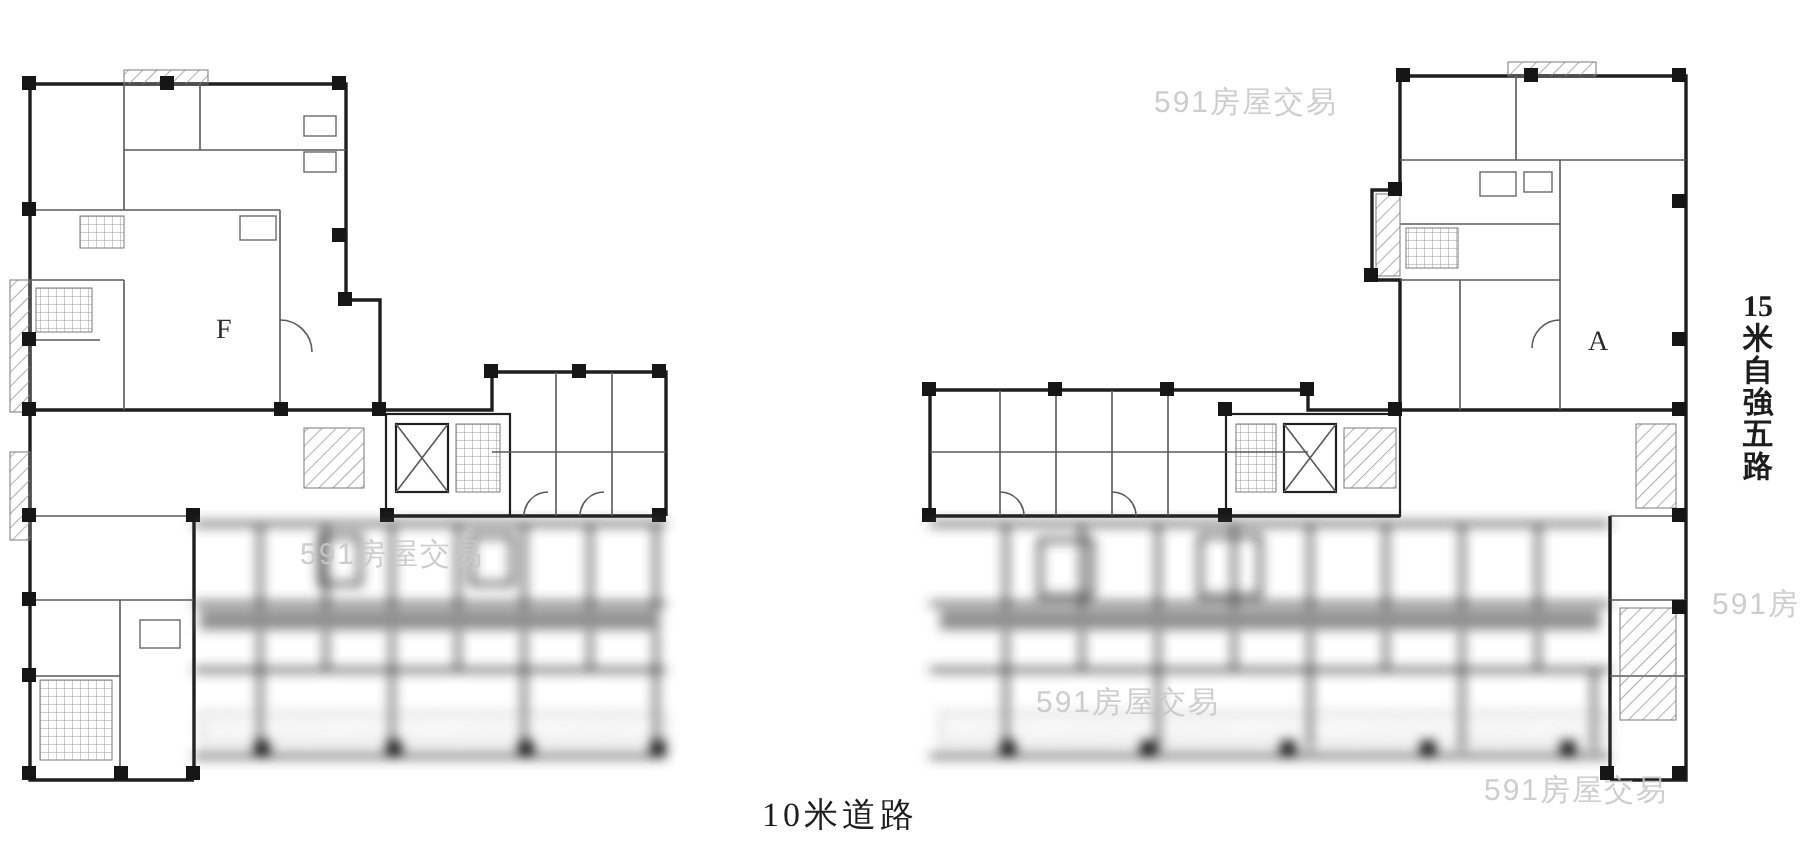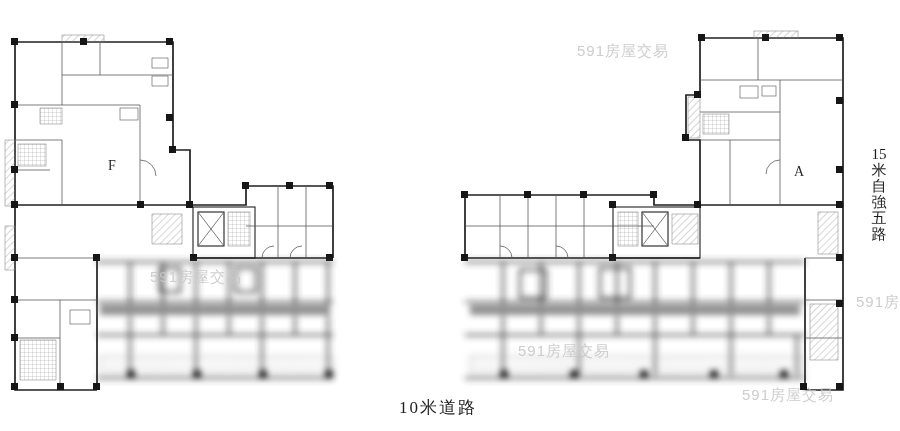--- a/index.html
+++ b/index.html
@@ -2,23 +2,23 @@
 <html><head>
 <meta charset="utf-8">
 <style>
   * { margin:0; padding:0; box-sizing:border-box; }
   html,body { background:#ffffff; }
   body { font-family:"Liberation Serif","DejaVu Serif",serif; }
   .stage { position:relative; width:900px; height:431px; background:#ffffff; overflow:hidden; }
   svg.plan { position:absolute; left:0; top:0; }
 
   .unit-label { position:absolute; font-size:14px; color:#2b2b2b; }
-  .road-label-bottom { position:absolute; left:399px; top:396px; font-size:17px; letter-spacing:2px; color:#1d1d1d; }
+  .road-label-bottom { position:absolute; left:381px; top:396px; font-size:17px; letter-spacing:2px; color:#1d1d1d; }
   .road-label-right { position:absolute; left:863px; top:146px; width:32px; display:flex; flex-direction:column;
-                      align-items:center; font-size:15px; color:#1d1d1d; line-height:16px; }
+                      align-items:center; font-size:15px; color:#1d1d1d; line-height:16px;font-weight:bold; }
   .watermark { position:absolute; font-size:15px; color:#c8c8c8; letter-spacing:1px; opacity:.9;
                font-family:"Liberation Sans","DejaVu Sans",sans-serif; white-space:nowrap;text-align:center; }
 
   
   .w  { fill:none; stroke:#1f1f1f; stroke-width:1.7; }
   .w2 { fill:none; stroke:#1f1f1f; stroke-width:1.1; }
   .p  { fill:none; stroke:#5a5a5a; stroke-width:.8; }
   .f  { fill:none; stroke:#6a6a6a; stroke-width:.7; }
   .col{ fill:#161616; stroke:none; }
   .hd { fill:url(#diag); stroke:#7a7a7a; stroke-width:.5; }

